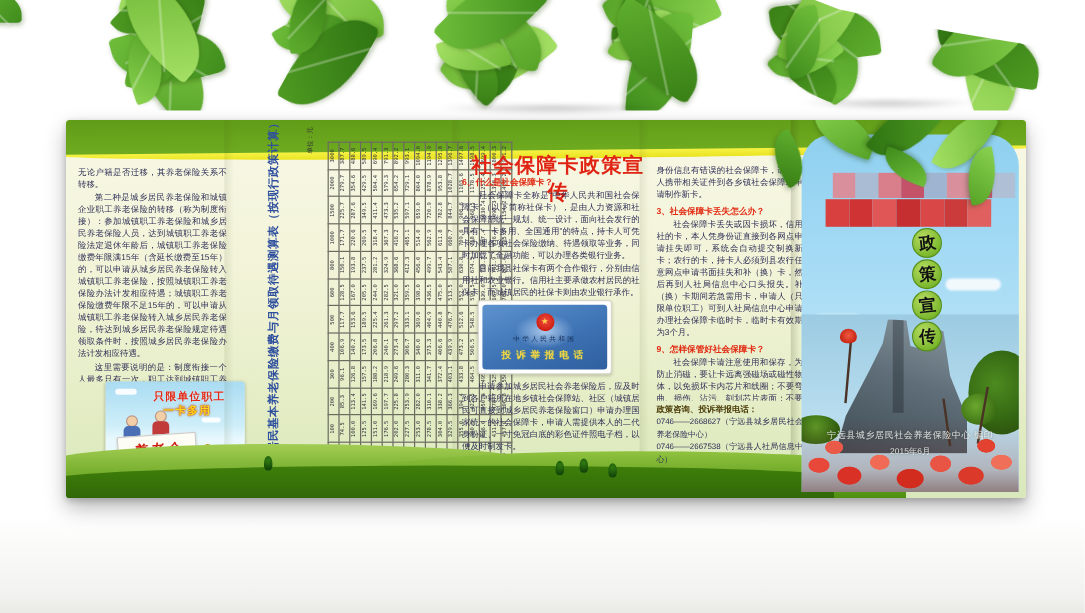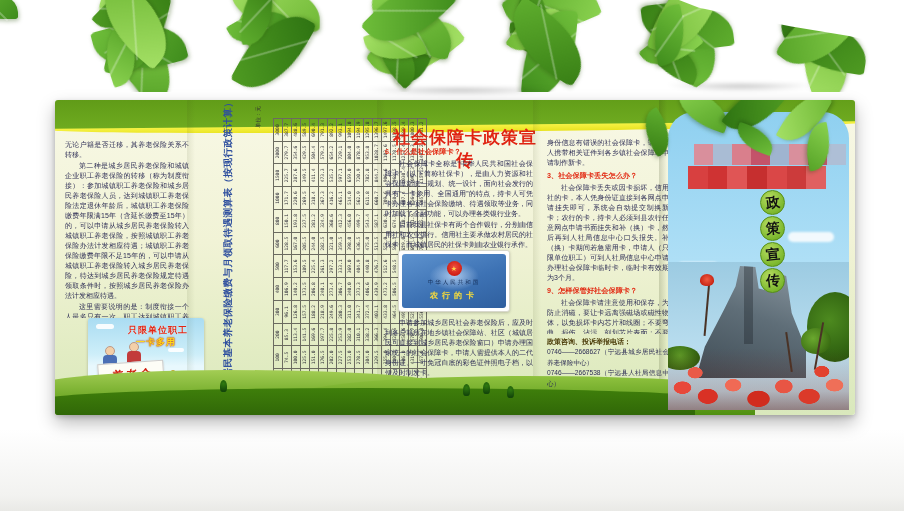--- a/index.html
+++ b/index.html
@@ -445,21 +445,21 @@
       <div id="p3-s1" class="body-text">
         <div class="red-head">6、什么是社会保障卡？</div>
         <p>社会保障卡全称是“中华人民共和国社会保障卡”（以下简称社保卡），是由人力资源和社会保障部统一规划、统一设计，面向社会发行的具有“一卡多用、全国通用”的特点，持卡人可凭卡办理各项社会保险缴纳、待遇领取等业务，同时加载了金融功能，可以办理各类银行业务。</p>
         <p>目前我县社保卡有两个合作银行，分别由信用社和农业银行。信用社主要承做农村居民的社保卡，而城镇居民的社保卡则由农业银行承作。</p>
       </div>
       <div id="ss-card">
         <div class="card-face">
           <div class="watermark"></div>
           <div class="emblem">★</div>
           <div class="country">中华人民共和国</div>
-          <div class="card-name">农行的卡</div>
+          <div class="card-name">投诉举报电话</div>
         </div>
       </div>
       <div id="p3-s2" class="body-text">
         <p>申请参加城乡居民社会养老保险后，应及时到各户籍所在地乡镇社会保障站、社区（城镇居民可直接到城乡居民养老保险窗口）申请办理国家统一的社会保障卡，申请人需提供本人的二代身份证、一寸免冠白底的彩色证件照电子档，以便及时制发卡。</p>
       </div>
     </div>
 
     <div class="panel" id="panel4">
       <div id="p4-flow" class="body-text">
         <p style="text-indent:0">身份信息有错误的社会保障卡，请参保人携带相关证件到各乡镇社会保障站申请制作新卡。</p>
@@ -526,20 +526,24 @@
         </div>
       <div id="cover-photo">
         <div id="mountain"></div>
         <div class="foliage" style="right:-14px;top:30px;width:56px;height:70px;background:radial-gradient(circle at 40% 40%,#4d8a1f,#2b5c0e 75%);"></div>
         <div class="foliage" style="right:18px;top:66px;width:30px;height:26px;background:radial-gradient(circle at 40% 40%,#6aa82e,#3a6d12 75%);"></div>
         <div class="foliage" style="left:-8px;top:84px;width:40px;height:24px;background:radial-gradient(circle at 50% 40%,#5c9a26,#2f5f0e 75%);"></div>
         <div class="stem" style="left:38px;top:18px;height:56px;transform:rotate(5deg);"></div>
         <div id="tall-flower"></div>
         <div class="stem" style="left:120px;top:70px;height:40px;transform:rotate(-8deg);"></div>
         <div class="stem" style="left:150px;top:60px;height:48px;transform:rotate(10deg);"></div>
+        <div id="photo-caption">
+          <div class="cap1">宁远县城乡居民社会养老保险中心 编印</div>
+          <div class="cap2">2015年6月</div>
+        </div>
         <div class="flowerband"></div>
       </div>
     <div class="cover-leaf" style="left: 13px; top: -6px; width: 56px; height: 30.8px; transform: rotate(20deg); background: linear-gradient(135deg, rgb(138, 210, 79), rgb(86, 163, 39));"></div>
         <div class="cover-leaf" style="left: 61px; top: -10px; width: 64px; height: 35.2px; transform: rotate(130deg); background: linear-gradient(135deg, rgb(79, 155, 34), rgb(46, 115, 18));"></div>
         <div class="cover-leaf" style="left: 113px; top: 2px; width: 58px; height: 31.9px; transform: rotate(300deg); background: linear-gradient(135deg, rgb(164, 224, 101), rgb(111, 184, 53));"></div>
         <div class="cover-leaf" style="left: -27px; top: 20px; width: 44px; height: 24.2px; transform: rotate(60deg); background: linear-gradient(135deg, rgb(95, 174, 46), rgb(56, 127, 21));"></div>
         <div class="cover-leaf" style="left: 73px; top: 28px; width: 40px; height: 22px; transform: rotate(200deg); background: linear-gradient(135deg, rgb(111, 190, 58), rgb(63, 140, 28));"></div>
         <div class="cover-leaf" style="left: 133px; top: 34px; width: 46px; height: 25.3px; transform: rotate(80deg); background: linear-gradient(135deg, rgb(138, 210, 79), rgb(86, 163, 39));"></div>
       </div>
 

